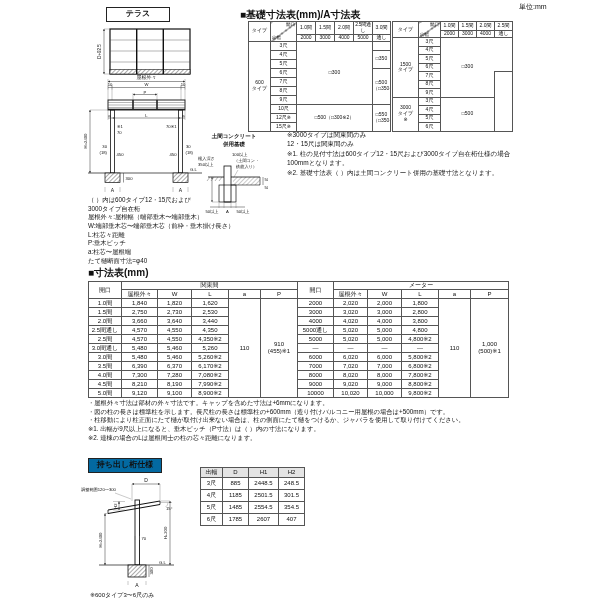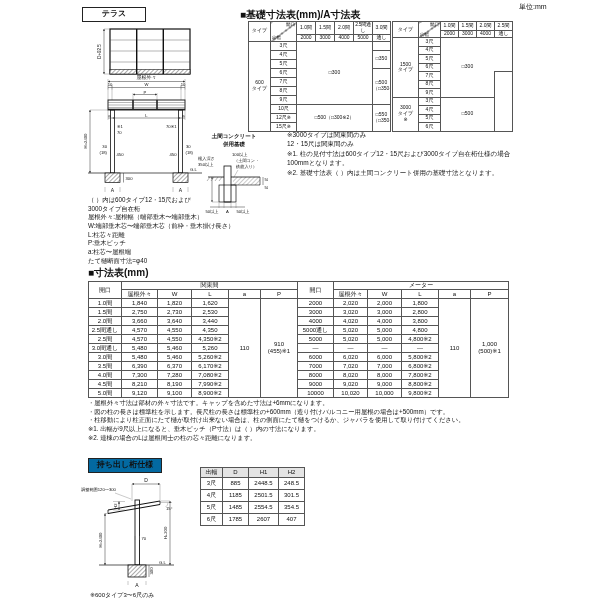--- a/index.html
+++ b/index.html
@@ -36,21 +36,21 @@
   svg .xl{stroke:#666;stroke-width:.35;fill:none}
   svg .tl{stroke:#444;stroke-width:.4;fill:none}
 </style>
 </head>
 <body>
 
 <div id="canvas">
 
   <div class="abs unit" style="left:519px;top:2px">単位:mm</div>
   <div class="abs hd" style="left:240px;top:8px">■基礎寸法表(mm)/A寸法表</div>
-  <div class="abs box-title" style="left:82px;top:7px;width:62px;height:13px">テラス</div>
+  <div class="abs box-title" style="left:106px;top:7px;width:62px;height:13px">テラス</div>
 
   <svg class="abs" style="left:80px;top:24px" width="130" height="172" viewBox="0 0 130 172">
     <defs>
       <marker id="mA" viewBox="0 0 10 10" refX="9" refY="5" markerWidth="5" markerHeight="5" orient="auto-start-reverse">
           <path d="M0,1L10,5L0,9z" fill="#333"></path>
         </marker>
       <pattern id="hA" width="3" height="3" patternUnits="userSpaceOnUse" patternTransform="rotate(45)">
           <rect width="3" height="3" fill="#fff"></rect>
           <line x1="0" y1="0" x2="0" y2="3" stroke="#555" stroke-width="1"></line>
         </pattern>

